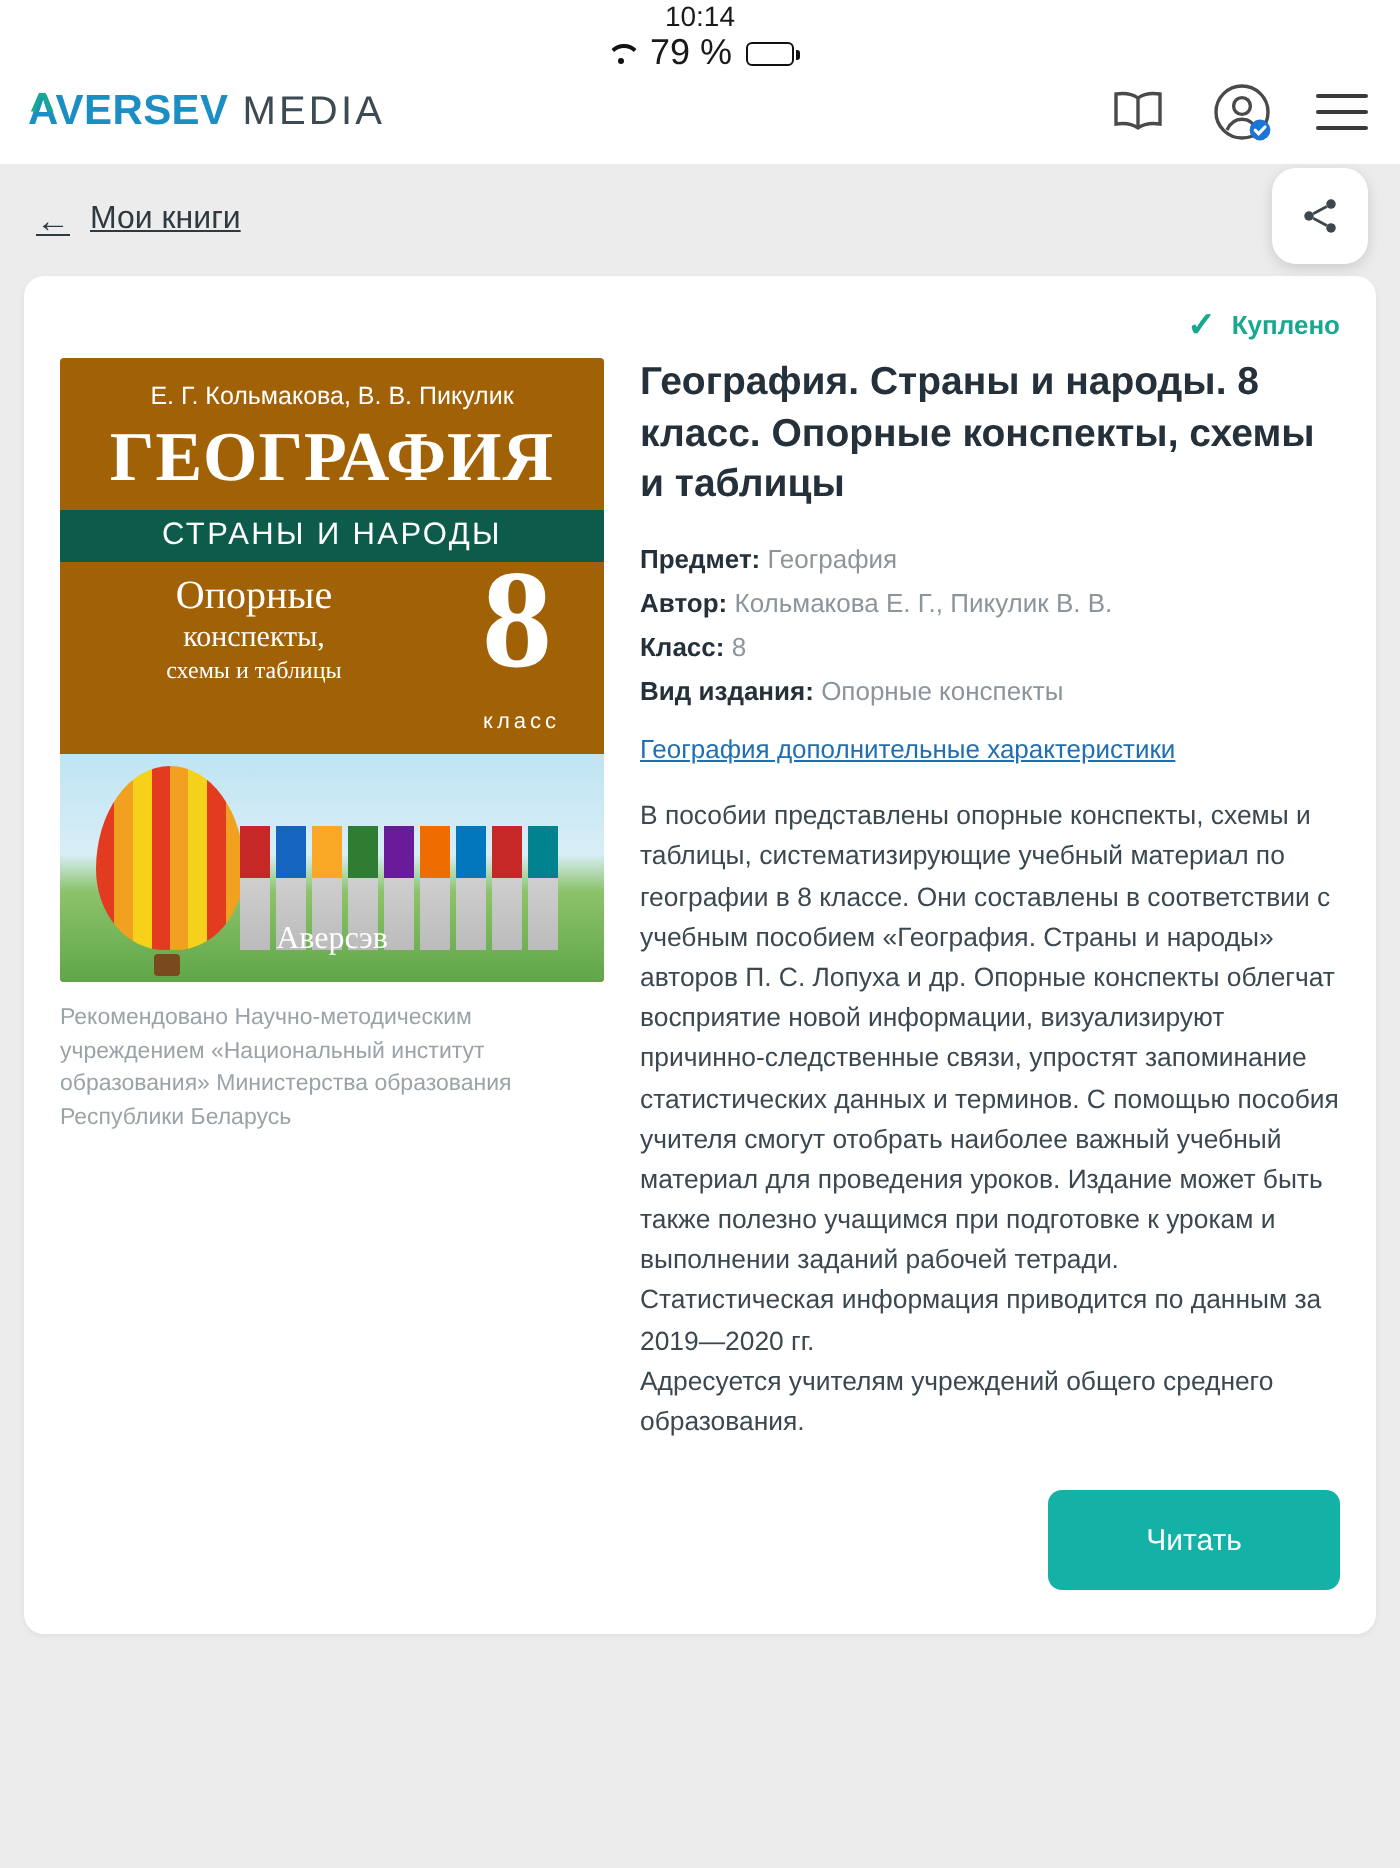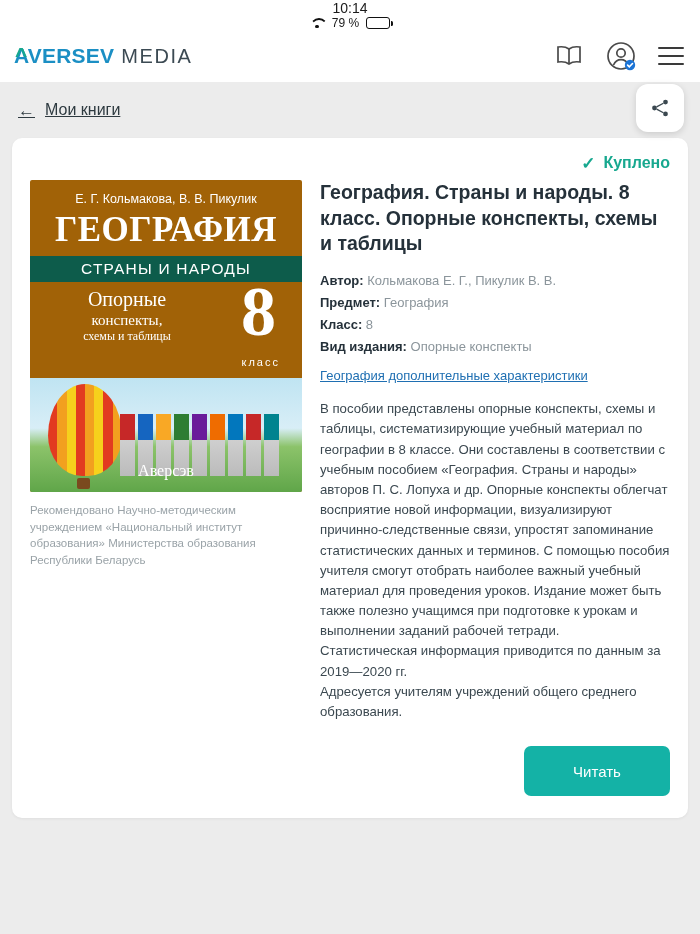--- a/index.html
+++ b/index.html
@@ -35,21 +35,21 @@
     border: 2.2px solid #111;
     border-radius: 50%;
     clip-path: polygon(0 0, 100% 0, 50% 55%);
   }
   .wifi-icon::after {
     content: "";
     position: absolute; left: 5.6px; top: 8px;
     width: 3.4px; height: 3.4px;
     background: #111; border-radius: 50%;
   }
-  .battery-pct { font-size: 12px; }
+  .battery-pct { font-size: 18px; }
   .battery {
     width: 24px; height: 12px;
     border: 1.6px solid #111;
     border-radius: 3px;
     position: relative;
     padding: 1.4px;
   }
   .battery::after {
     content: "";
     position: absolute; right: -4px; top: 3px;
@@ -119,21 +119,21 @@
     padding: 16px 18px 22px 18px;
     box-shadow: 0 1px 3px rgba(0,0,0,.06);
   }
   .purchased {
     display: flex; align-items: center; justify-content: flex-end;
     gap: 8px; margin-bottom: 8px;
   }
   .purchased .check {
     color: #17a88f; font-size: 17px; font-weight: bold; line-height: 1;
   }
-  .purchased .txt { color: #17a88f; font-size: 16px; font-weight: bold; }
+  .purchased .txt { color: #17a88f; font-size: 13px; font-weight: bold; }
 
   .body { display: flex; gap: 18px; }
 
   .left-col { width: 272px; flex: none; }
   .cover {
     width: 272px; height: 312px;
     border-radius: 2px;
     overflow: hidden;
     position: relative;
     background: #a16207;
@@ -359,26 +359,26 @@
         </div>
         <div class="publisher">Аверсэв</div>
       </div>
       <div class="cover-note">Рекомендовано Научно-методическим учреждением «Национальный институт образования» Министерства образования Республики Беларусь</div>
     </div>
 
     <div class="right-col">
       <div class="book-title">География. Страны и народы. 8 класс. Опорные конспекты, схемы и таблицы</div>
 
       <div class="meta-row">
+        <span class="k">Предмет:</span>
+        <span class="v">География</span>
+      </div>
+      <div class="meta-row">
         <span class="k">Автор:</span>
         <span class="v">Кольмакова Е. Г., Пикулик В. В.</span>
-      </div>
-      <div class="meta-row">
-        <span class="k">Предмет:</span>
-        <span class="v">География</span>
       </div>
       <div class="meta-row">
         <span class="k">Класс:</span>
         <span class="v">8</span>
       </div>
       <div class="meta-row">
         <span class="k">Вид издания:</span>
         <span class="v">Опорные конспекты</span>
       </div>
 

